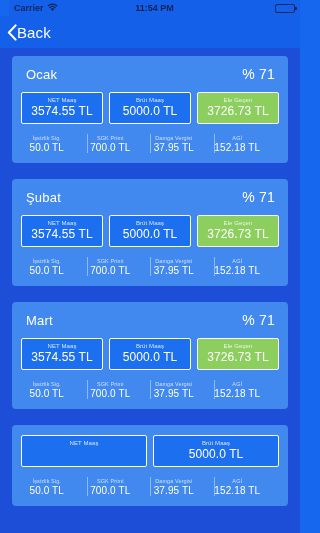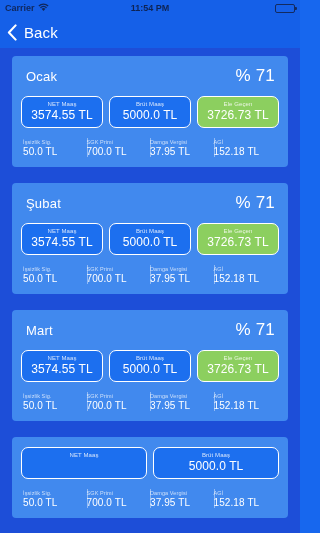--- a/index.html
+++ b/index.html
@@ -20,20 +20,21 @@
   .status-bar {
     height: 16px;
     background: #1560E8;
     display: flex;
     align-items: center;
     padding: 8px 5px;
     color: #10275C;
     font-size: 9px;
     font-weight: 600;
     position: relative;
+    margin-left: 9px;
   }
   .status-left {
     display: flex;
     align-items: center;
     gap: 3px;
   }
   .status-time {
     position: absolute;
     left: 0; right: 0;
     text-align: center;
@@ -75,21 +76,21 @@
   .nav-bar {
     height: 32px;
     background: #1560E8;
     display: flex;
     align-items: center;
     padding-left: 7px;
   }
   .back-button {
     display: flex;
     align-items: flex-start;
-    gap: 7px;
+    gap: 0;
     color: #FFFFFF;
     cursor: pointer;
   }
   .back-chevron {
     display: block;
     line-height: 0;
   }
   .back-label {
     font-size: 15px;
     letter-spacing: 0.1px;
@@ -118,35 +119,35 @@
     padding: 0 4px 0 5px;
     margin-bottom: 10px;
   }
   .card-month {
     color: #FFFFFF;
     font-size: 13px;
     letter-spacing: 0.2px;
   }
   .card-percent {
     color: #FFFFFF;
-    font-size: 17px;
+    font-size: 14px;
     letter-spacing: 0.2px;
   }
 
   
   .boxes-row {
     display: flex;
     justify-content: space-between;
     gap: 6px;
     margin-bottom: 9px;
   }
   .value-box {
     flex: 1;
     border: 1px solid #FFFFFF;
-    border-radius: 7px;
+    border-radius: 2px;
     padding: 4px 2px 5px 2px;
     text-align: center;
   }
   .value-box.blue {
     background: #1C6FEF;
   }
   .value-box.green {
     background: #8CCF5F;
   }
   .box-label {
@@ -161,20 +162,21 @@
     letter-spacing: 0.1px;
   }
 
   
   .stats-row {
     display: flex;
     padding: 0 2px;
   }
   .stat-item {
     flex: 1;
+    text-align: center;
     position: relative;
     padding: 2px 16px 1px 0;
   }
   .stat-item + .stat-item::before {
     content: "";
     position: absolute;
     left: 0;
     top: 1px;
     bottom: 1px;
     width: 1px;

